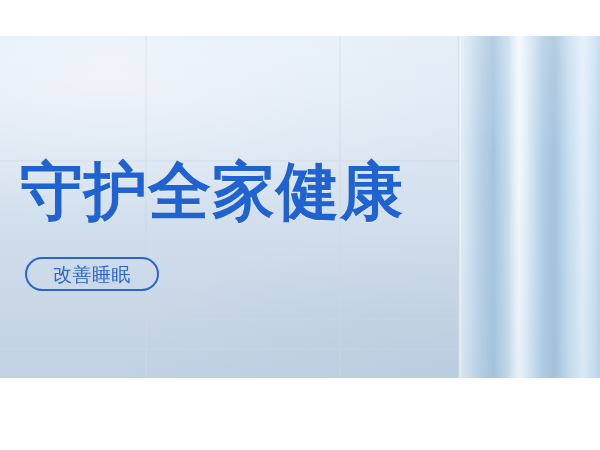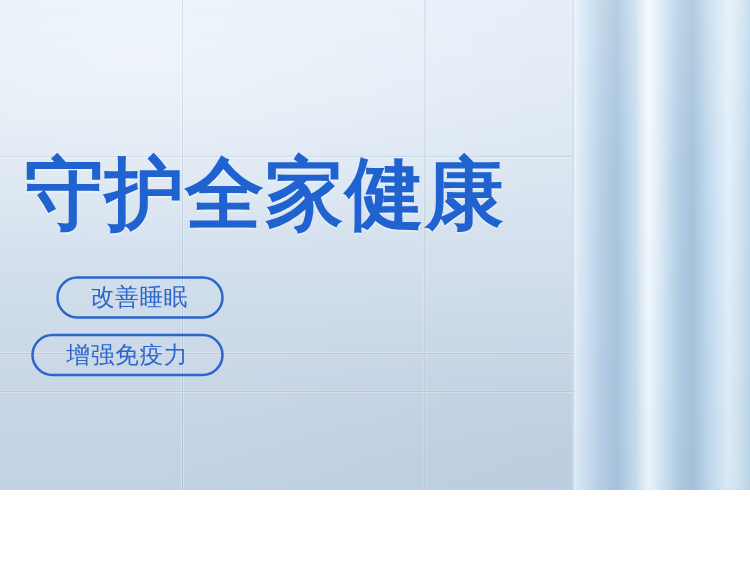--- a/index.html
+++ b/index.html
@@ -3,30 +3,31 @@
 <meta charset="utf-8">
 <style>
   html, body {
     margin: 0;
     padding: 0;
     background: #ffffff;
   }
   #poster {
     position: relative;
     width: 600px;
-    height: 392px;
+    height: 342px;
     overflow: hidden;
     font-family: "DejaVu Sans", "Liberation Sans", sans-serif;
     background: linear-gradient(180deg,
         #e4eef8 0%,
         #e0eaf5 18%,
         #d8e4f0 40%,
         #cfdcea 62%,
         #c8d6e6 82%,
         #c2d2e4 100%);
+    margin-top: 36px;
   }
 
   
   .tile-layer {
     position: absolute;
     inset: 0;
     pointer-events: none;
   }
   .tile-line-v {
     position: absolute;
@@ -123,23 +124,22 @@
     white-space: nowrap;
     text-shadow: 0 1px 0 rgba(255,255,255,0.35);
   }
 
   
   .pill-row {
     position: absolute;
     left: 25px;
     top: 221px;
     display: flex;
-    gap: 12px;
+    gap: 23px;
     align-items: flex-end;
-    flex-direction: column;
   }
   .pill {
     height: 34px;
     box-sizing: border-box;
     border: 2px solid #2a66cc;
     border-radius: 17px;
     color: #2a66cc;
     font-size: 19px;
     line-height: 30px;
     letter-spacing: 0.5px;
@@ -159,21 +159,20 @@
     <div class="tile-line-h" style="top:124px;"></div>
     <div class="tile-line-h" style="top:282px;"></div>
     <div class="tile-line-h" style="top:312px;"></div>
     <div class="tile-sheen"></div>
   </div>
 
   <div class="headline">守护全家健康</div>
 
   <div class="pill-row">
     <div class="pill">改善睡眠</div>
-    <div class="pill">增强免疫力</div>
   </div>
 
   <div class="glass-column">
     <div class="glass-edge-left"></div>
     <div class="glass-highlight"></div>
     <div class="glass-vshade"></div>
   </div>
 
 </div>
 

